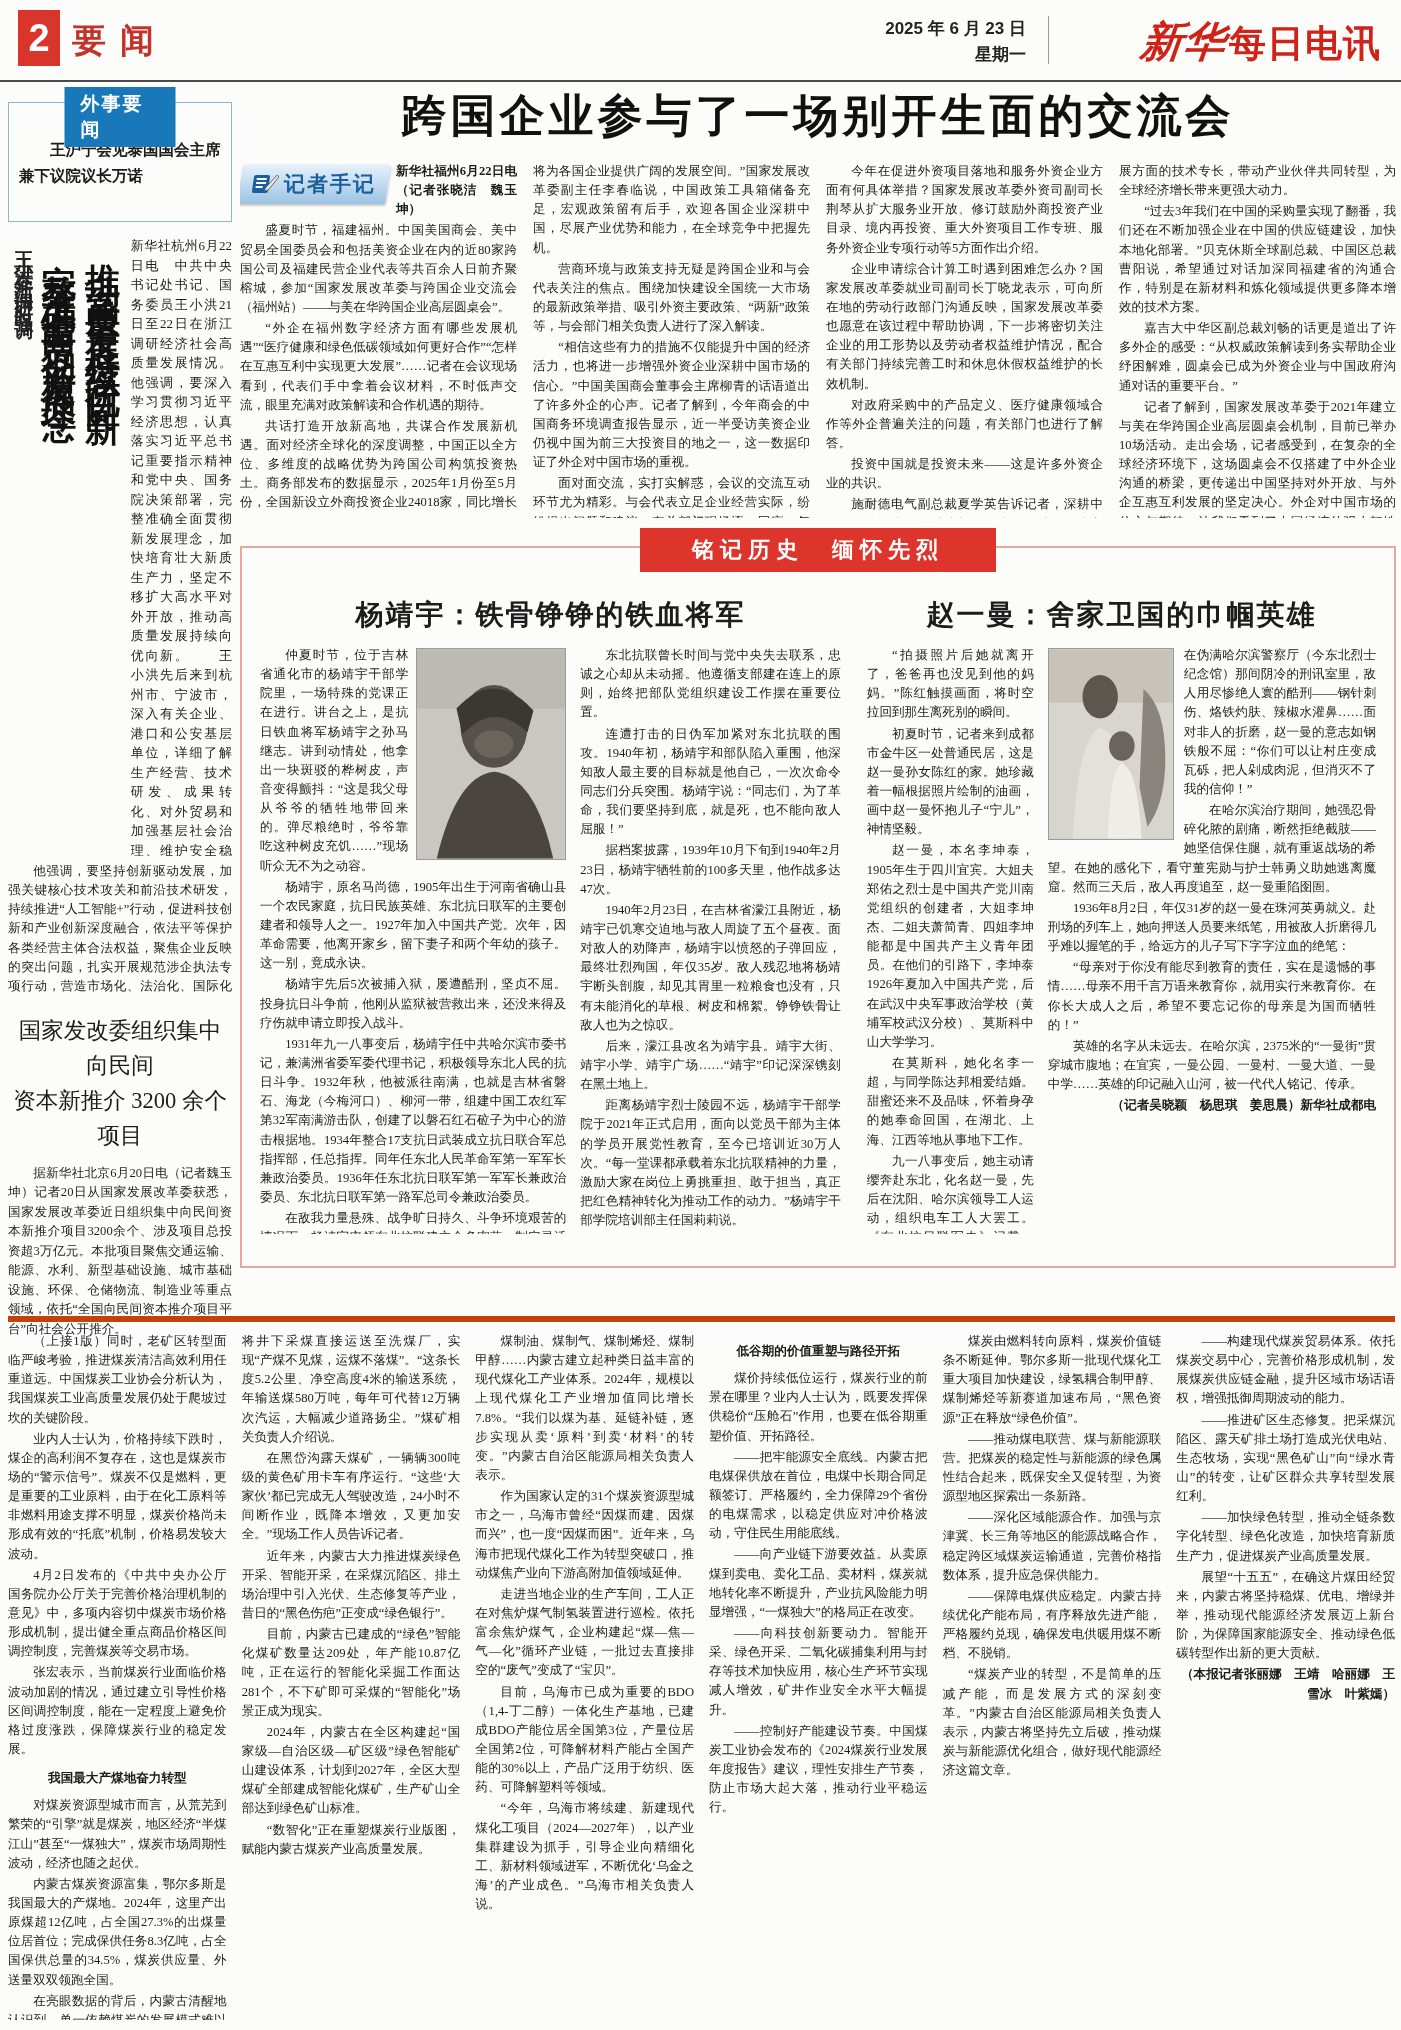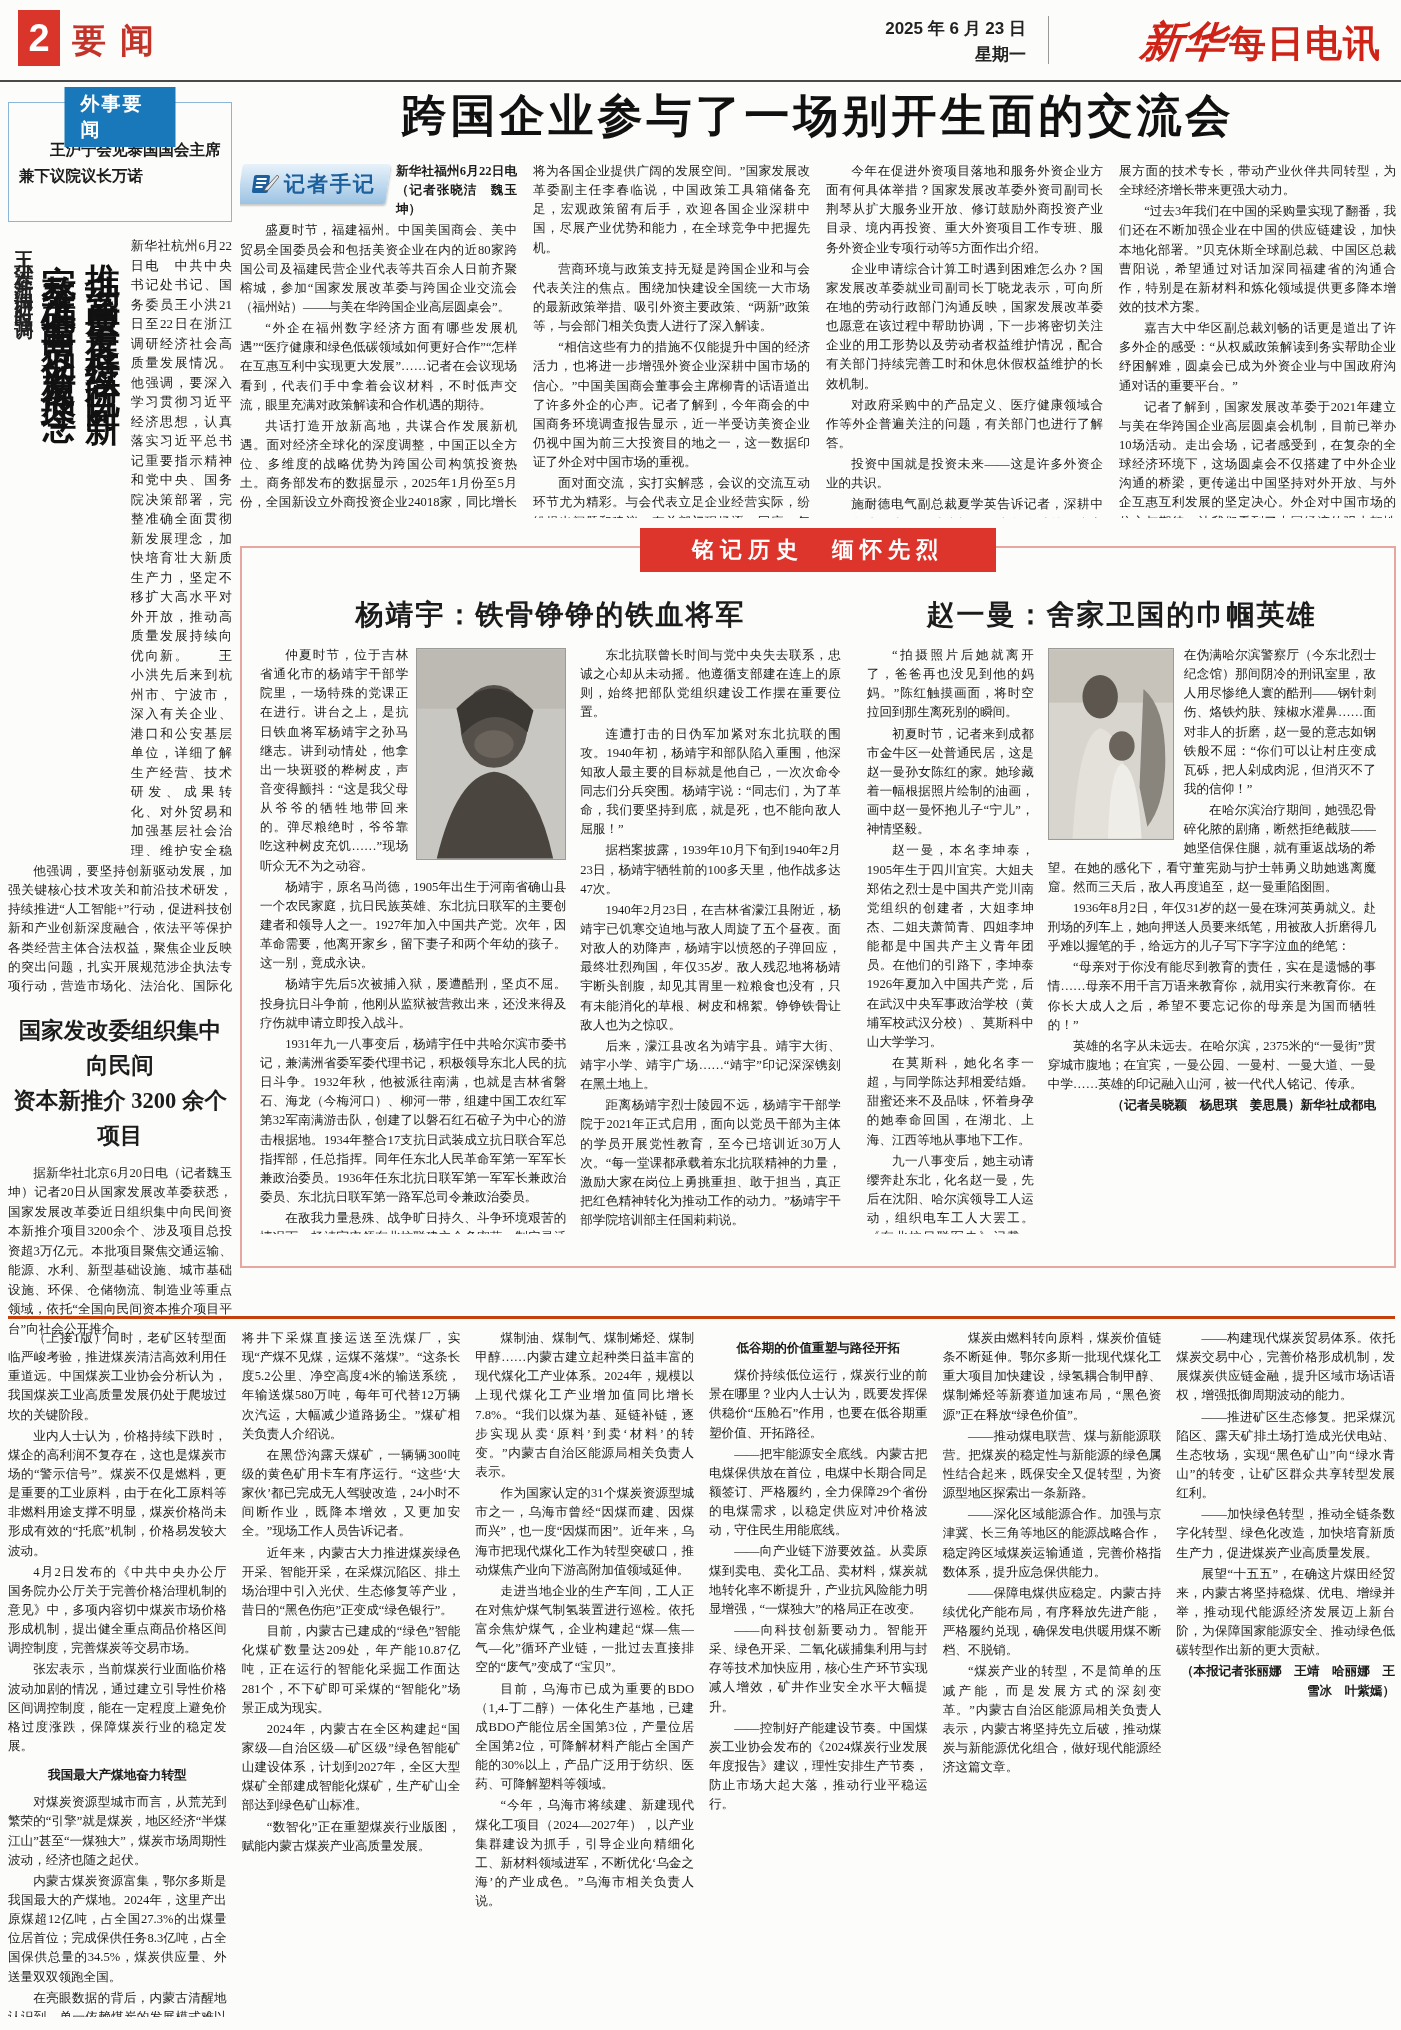--- a/index.html
+++ b/index.html
@@ -33,21 +33,21 @@
   .wangrow{display:flex;margin-top:14px;height:620px;overflow:hidden;}
   .vkicker{writing-mode:vertical-rl;font-family:"Liberation Sans",sans-serif;font-size:19px;font-weight:bold;
            letter-spacing:7px;width:30px;color:#222;}
   .vhead{writing-mode:vertical-rl;font-size:35px;font-weight:900;letter-spacing:12px;width:44px;
          font-family:"Liberation Serif",serif;color:#111;}
   .wangbody{width:106px;margin-left:6px;overflow:hidden;}
   .wangbody p{font-size:13px;line-height:1.5;text-align:justify;}
   .wangbottom{margin-top:6px;height:136px;overflow:hidden;}
   .wangbottom p{font-size:12.6px;line-height:1.52;text-indent:2em;}
   .fagai{margin-top:16px;}
-  .fagai .h{font-size:22.5px;font-weight:700;text-align:center;line-height:1.55;font-family:"Liberation Serif",serif;}
+  .fagai .h{font-size:22.5px;font-weight:400;text-align:center;line-height:1.55;font-family:"Liberation Serif",serif;}
   .fagai .b{margin-top:10px;height:175px;overflow:hidden;}
   .fagai .b p{font-size:12.6px;line-height:1.55;text-indent:2em;}
   
   .maintop{position:absolute;left:240px;top:86px;width:1156px;}
   .mhead{font-size:45px;font-weight:900;text-align:center;letter-spacing:4px;color:#111;
          font-family:"Liberation Serif",serif;}
   .mcols{display:flex;gap:16px;margin-top:16px;height:356px;overflow:hidden;}
   .mcol{flex:1;overflow:hidden;}
   .badge{float:left;width:148px;height:40px;margin:2px 8px 4px 0;background:linear-gradient(180deg,#e8f2fb,#9cc3e3);
          transform:skewX(-8deg);display:flex;align-items:center;justify-content:center;gap:6px;
@@ -66,21 +66,21 @@
   .mhalf.yang{width:584px;}
   .mhalf.zhao{width:512px;}
   .mahead{font-size:28px;font-weight:900;text-align:center;letter-spacing:2px;margin:4px 0 12px 0;
           font-family:"Liberation Serif",serif;}
   .macols{display:flex;gap:14px;height:588px;overflow:hidden;}
   .photo{background:#cfcfcb;border:1px solid #9a9a96;box-sizing:border-box;}
   .photo svg{display:block;width:100%;height:100%;}
   .ph-yang{float:right;width:150px;height:212px;margin:2px 0 6px 8px;}
   .ph-zhao{float:left;width:126px;height:192px;margin:2px 10px 6px 0;}
   
-  .bottom{position:absolute;left:8px;top:1316px;width:1387px;height:708px;border-top:3px solid #c2410c;
+  .bottom{position:absolute;left:8px;top:1316px;width:1387px;height:708px;border-top:6px solid #c2410c;
           padding-top:10px;box-sizing:border-box;}
   .bcols{display:flex;gap:15px;height:688px;overflow:hidden;}
   .bcol{flex:1;overflow:hidden;}
   .bsub{font-family:"Liberation Sans",sans-serif;font-weight:bold;font-size:16.5px;text-align:center;
         text-indent:0 !important;margin:10px 0 8px 0;}
 </style>
 </head>
 <body>
 
 <div class="page">

